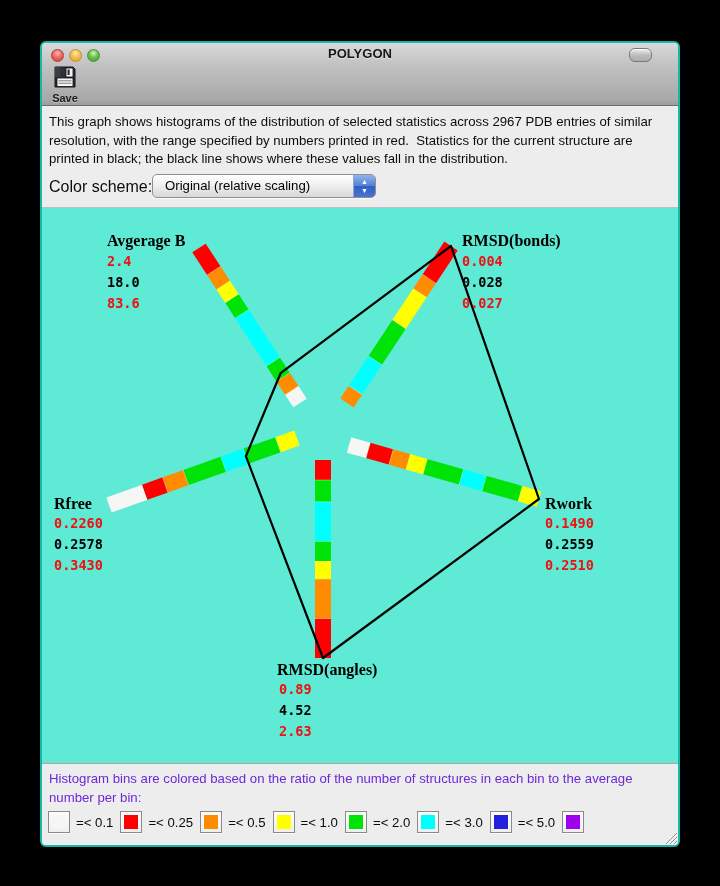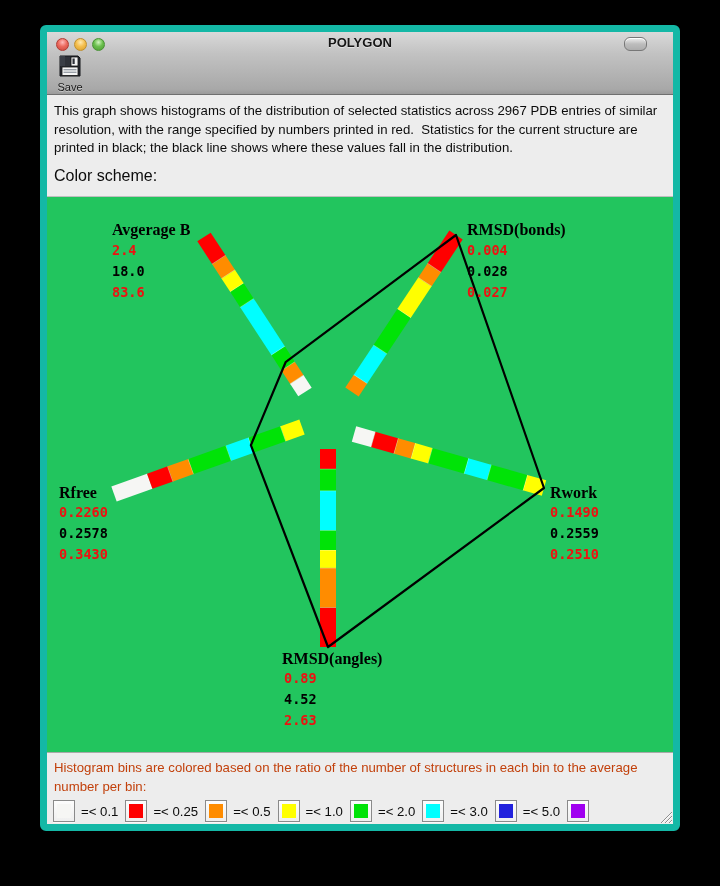--- a/index.html
+++ b/index.html
@@ -1,47 +1,47 @@
 <!DOCTYPE html>
 <html><head>
 <meta charset="utf-8">
 <style>
   html,body{margin:0;padding:0;background:#000;width:720px;height:886px;overflow:hidden;
     font-family:"Liberation Sans",sans-serif;-webkit-font-smoothing:antialiased;}
-  #window{position:absolute;left:40px;top:25px;width:640px;height:806px;background:#EDEDED;
-    border-radius:6px;overflow:hidden;box-shadow:0 10px 30px rgba(0,0,0,.9);border:7px solid #14b8a6;box-sizing:border-box;}
+  #window{position:absolute;left:40px;top:41px;width:640px;height:806px;background:#EDEDED;
+    border-radius:6px;overflow:hidden;box-shadow:0 10px 30px rgba(0,0,0,.9);border:2px solid #14b8a6;box-sizing:border-box;}
   
   #chrome{position:absolute;left:0;top:0;width:100%;height:63px;
     background:linear-gradient(#D9D9D9,#C2C2C2 35%,#A8A8A8 92%,#9B9B9B);border-bottom:1px solid #6F6F6F;box-sizing:border-box;}
   #titlebar{position:absolute;left:0;top:0;width:100%;height:21px;}
   .tl{position:absolute;top:6px;width:13px;height:13px;border-radius:50%;box-sizing:border-box;}
   .tl-red{left:9px;background:radial-gradient(circle at 50% 30%,#FBB,#EC6B5F 45%,#C94439);border:1px solid #B13C34;}
   .tl-yellow{left:27px;background:radial-gradient(circle at 50% 30%,#FFE9B0,#F5BF4F 45%,#D89E2B);border:1px solid #C08F2D;}
   .tl-green{left:45px;background:radial-gradient(circle at 50% 30%,#D2F5C0,#6BC04E 45%,#4E9A33);border:1px solid #479334;}
   #win-title{position:absolute;left:0;right:0;top:3px;text-align:center;font-size:13px;font-weight:600;color:#161616;text-shadow:0 1px 0 rgba(255,255,255,.5);}
   #pill{position:absolute;right:26px;top:5px;width:21px;height:12px;border-radius:6px;border:1px solid #777;
     background:linear-gradient(#EFEFEF,#BDBDBD 50%,#ADADAD);box-shadow:inset 0 1px 0 #fff;}
-  #save-btn{position:absolute;left:7px;top:23px;width:32px;height:37px;text-align:center;cursor:default;}
+  #save-btn{position:absolute;left:7px;top:23px;width:32px;height:37px;text-align:center;cursor:default;font-weight:bold;}
   #save-btn .lbl{font-size:11px;color:#1a1a1a;margin-top:0px;text-shadow:0 1px 0 rgba(255,255,255,.4);}
   
   #desc-panel{position:absolute;left:0;top:63px;width:100%;height:102px;background:#EDEDED;border-bottom:1px solid #BFBFBF;box-sizing:border-box;}
   #desc-text{position:absolute;left:7px;top:7px;width:622px;font-size:13.2px;line-height:18.5px;color:#0c0c0c;white-space:pre-wrap;}
   #scheme-label{position:absolute;left:7px;top:72px;font-size:16px;color:#0c0c0c;}
   #popup{position:absolute;left:110px;top:68px;width:224px;height:24px;border:1px solid #8F8F8F;border-radius:5px;
     background:linear-gradient(#FFFFFF,#F2F2F2 40%,#D8D8D8);box-shadow:0 1px 1px rgba(255,255,255,.8);box-sizing:border-box;}
   #popup .ptext{position:absolute;left:12px;top:3px;font-size:13.2px;color:#000;}
   #popup .stepper{position:absolute;right:0px;top:0px;bottom:0px;width:21px;border-radius:0 4px 4px 0;
     background:linear-gradient(#90B4EA,#5581D6 48%,#2F5FC6 52%,#4A74CE);border-left:1px solid #93A5C8;}
   #popup .arr{position:absolute;left:0;right:0;text-align:center;color:#fff;font-size:7px;line-height:7px;}
   #popup .arr.up{top:3px;} #popup .arr.dn{bottom:3px;}
   
-  #plot-panel{position:absolute;left:0;top:165px;width:100%;height:555px;background:#22c55e;}
+  #plot-panel{position:absolute;left:0;top:165px;width:100%;height:555px;background:#5eead4;}
   
   #bottom-panel{position:absolute;left:0;top:720px;width:100%;height:85px;background:#EDEDED;border-top:1px solid #A9A9A9;box-sizing:border-box;}
-  #legend-text{position:absolute;left:7px;top:6px;width:618px;font-size:13.2px;line-height:18.5px;color:#c2410c;}
+  #legend-text{position:absolute;left:7px;top:6px;width:618px;font-size:13.2px;line-height:18.5px;color:#6d28d9;}
   #legend-row{position:absolute;left:6px;top:47px;display:flex;align-items:center;}
   .lg-item{display:flex;align-items:center;margin-right:7px;}
   .lg-box{width:20px;height:20px;border:1px solid #8A8A8A;background:linear-gradient(#FDFDFD,#EFEFEF);display:flex;align-items:center;justify-content:center;margin-right:6px;box-shadow:0 1px 0 rgba(255,255,255,.7);}
   .lg-fill{width:14px;height:14px;}
   .lg-label{font-size:13.2px;color:#0c0c0c;}
   #resize-grip{position:absolute;right:1px;bottom:1px;width:14px;height:14px;}
 </style>
 </head>
 <body>
 
@@ -67,20 +67,27 @@
           <rect x="2" y="1" width="5" height="10" fill="#3A3E46"></rect>
         </svg>
       </span>
       <div class="lbl">Save</div>
     </div>
   </div>
 
   <div id="desc-panel">
     <div id="desc-text">This graph shows histograms of the distribution of selected statistics across 2967 PDB entries of similar resolution, with the range specified by numbers printed in red.  Statistics for the current structure are printed in black; the black line shows where these values fall in the distribution.</div>
     <div id="scheme-label">Color scheme:</div>
+    <div id="popup">
+      <span class="ptext">Original (relative scaling)</span>
+      <span class="stepper">
+        <span class="arr up">▲</span>
+        <span class="arr dn">▼</span>
+      </span>
+    </div>
   </div>
 
   <div id="plot-panel">
     <svg id="plot-svg" width="640" height="555" viewBox="0 0 640 555">
         <line x1="157" y1="40" x2="171.948" y2="62.94" stroke="#FF0000" stroke-width="16"></line>
         <line x1="178.6506047836987" y1="58.572496237718916" x2="165.24539521630132" y2="67.30750376228109" stroke="rgba(255,255,255,0.45)" stroke-width="1.2"></line>
         <line x1="171.948" y1="62.94" x2="181.341" y2="77.355" stroke="#FF8C00" stroke-width="16"></line>
         <line x1="188.0436047836987" y1="72.98749623771891" x2="174.63839521630132" y2="81.7225037622811" stroke="rgba(255,255,255,0.45)" stroke-width="1.2"></line>
         <line x1="181.341" y1="77.355" x2="190.027" y2="90.68499999999999" stroke="#FFFF00" stroke-width="16"></line>
         <line x1="196.72960478369868" y1="86.3174962377189" x2="183.3243952163013" y2="95.05250376228108" stroke="rgba(255,255,255,0.45)" stroke-width="1.2"></line>

